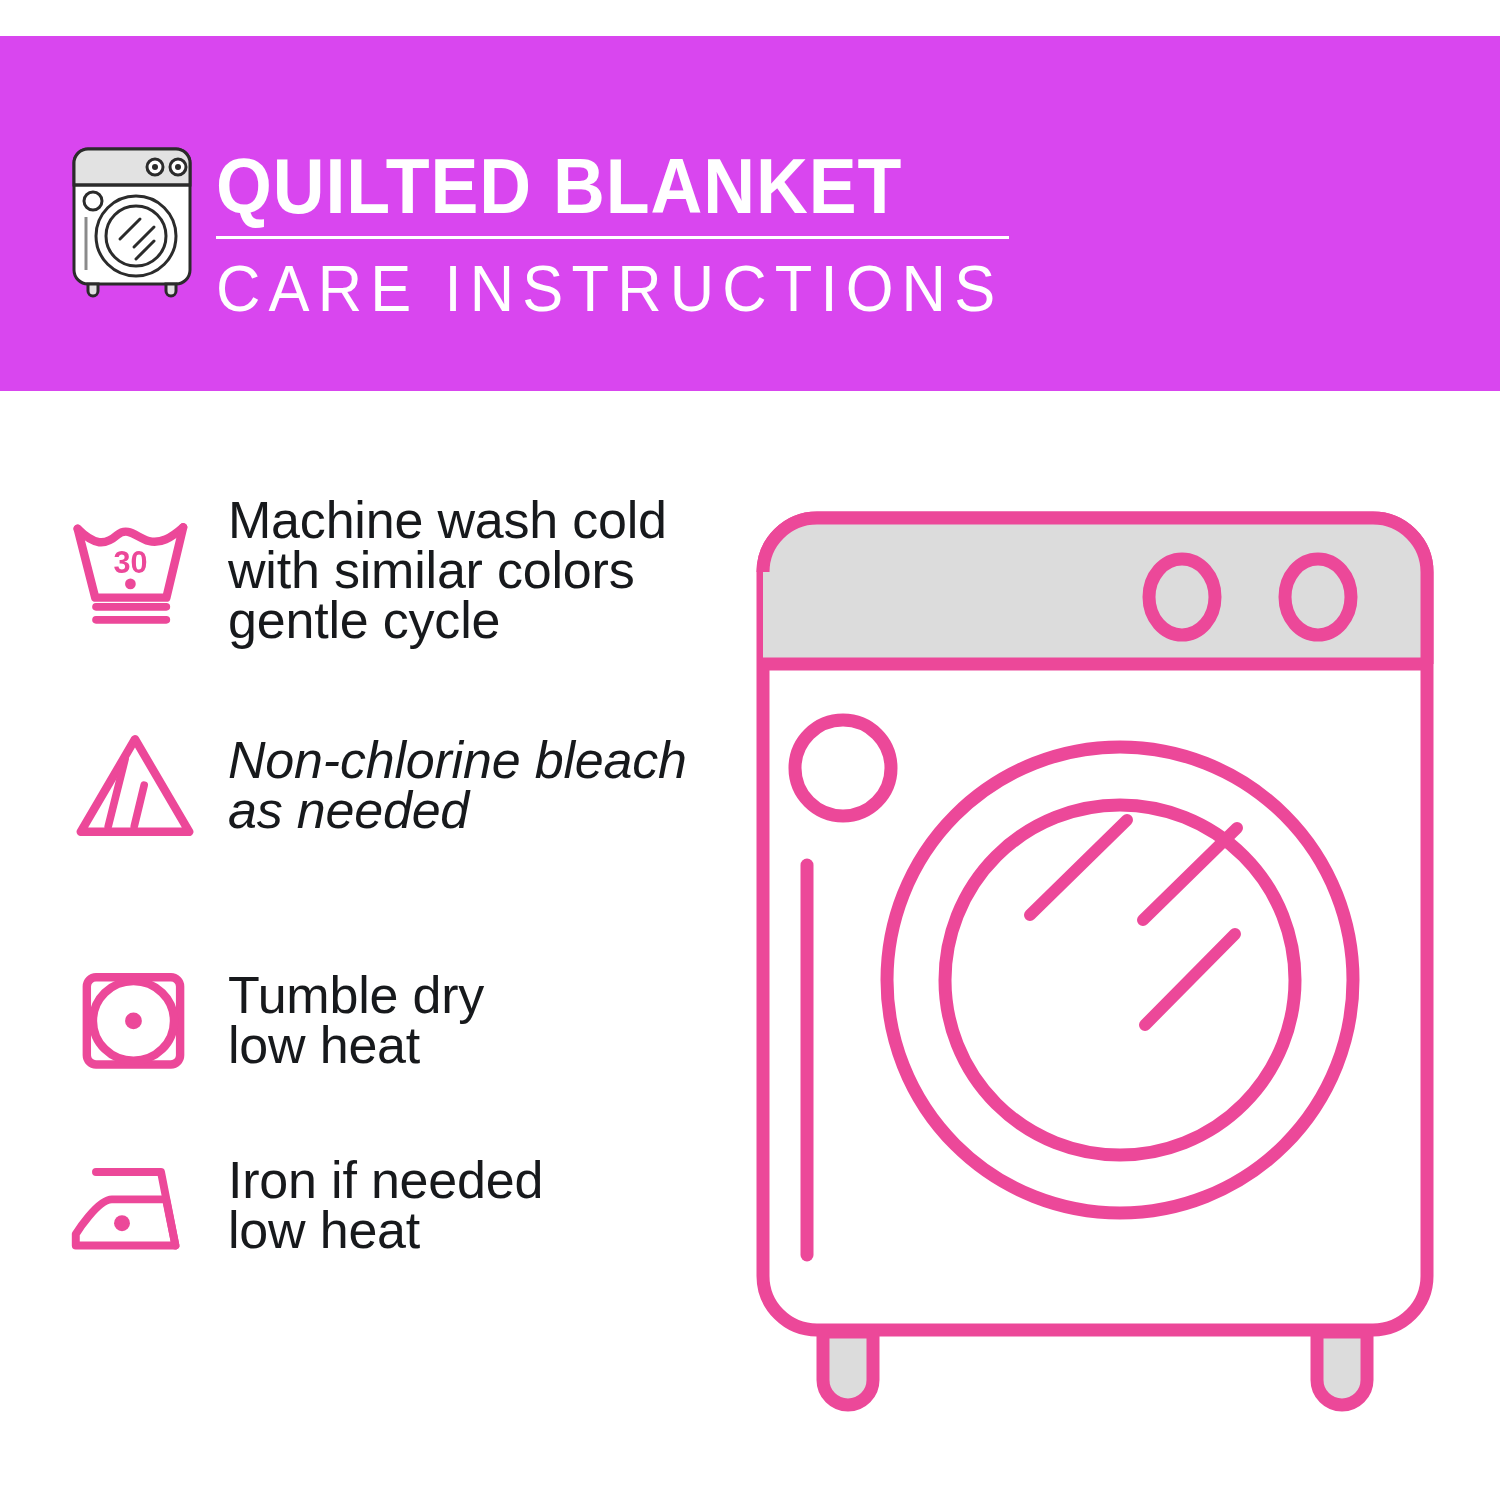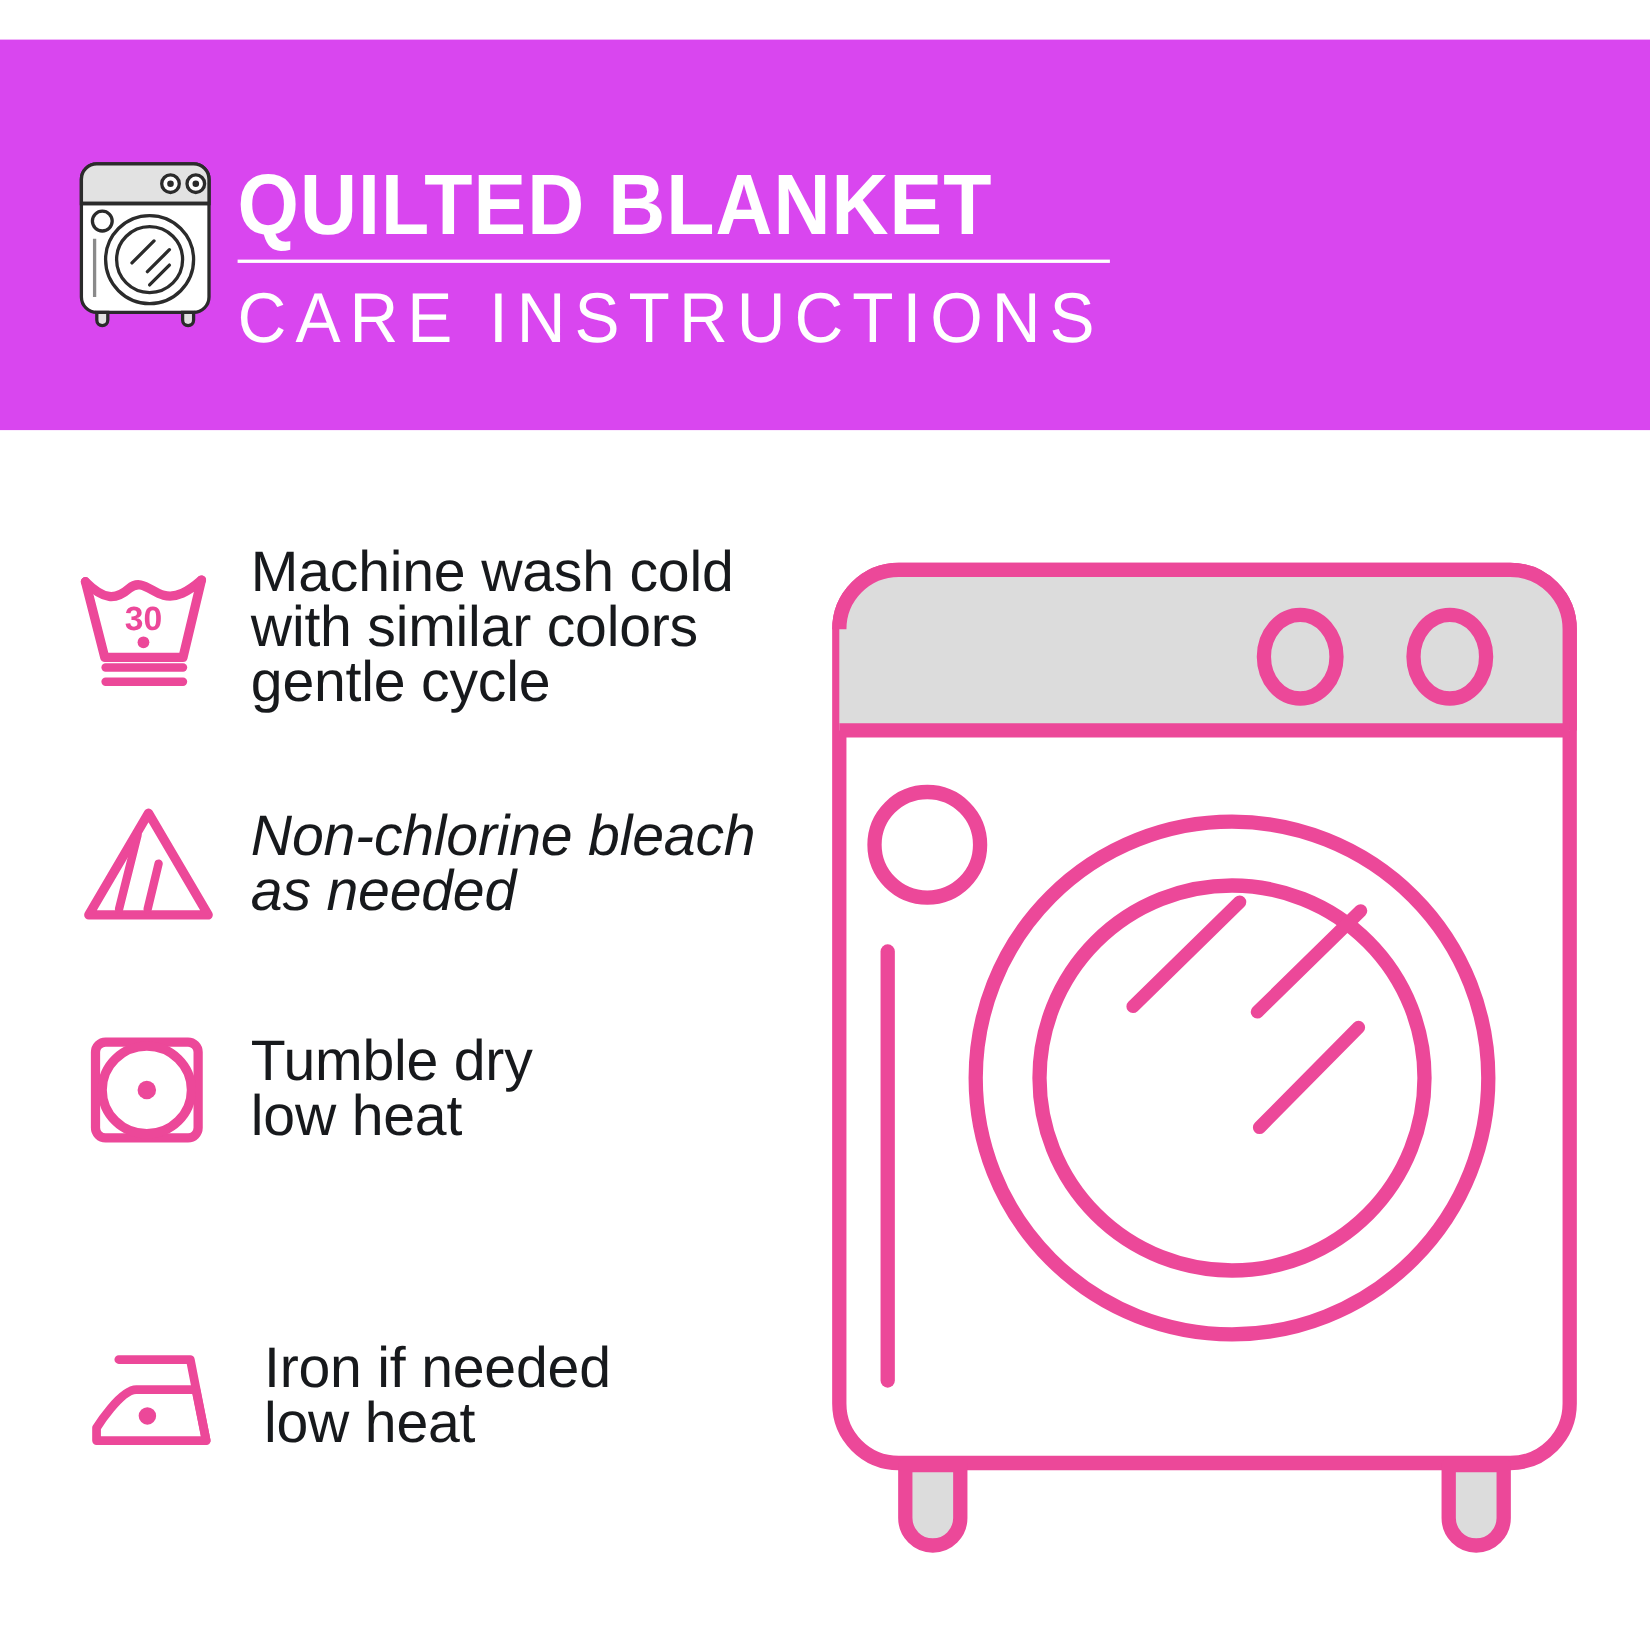--- a/index.html
+++ b/index.html
@@ -98,22 +98,22 @@
     font-size: 52px;
     line-height: 50px;
     color: #17191c;
     letter-spacing: -0.2px;
     white-space: pre-line;
     padding-left: 28px;
   }
 
   #row-wash   { top: 125px; }
   #row-bleach { top: 340px; font-style: italic; }
-  #row-dry    { top: 545px; }
-  #row-iron   { top: 824px; margin-left: 12px; }
+  #row-dry    { top: 575px; }
+  #row-iron   { top: 760px; }
 
   
   #machine-illustration {
     position: absolute;
     left: 745px;
     top: 500px;
     width: 700px;
     height: 930px;
   }
 </style>

